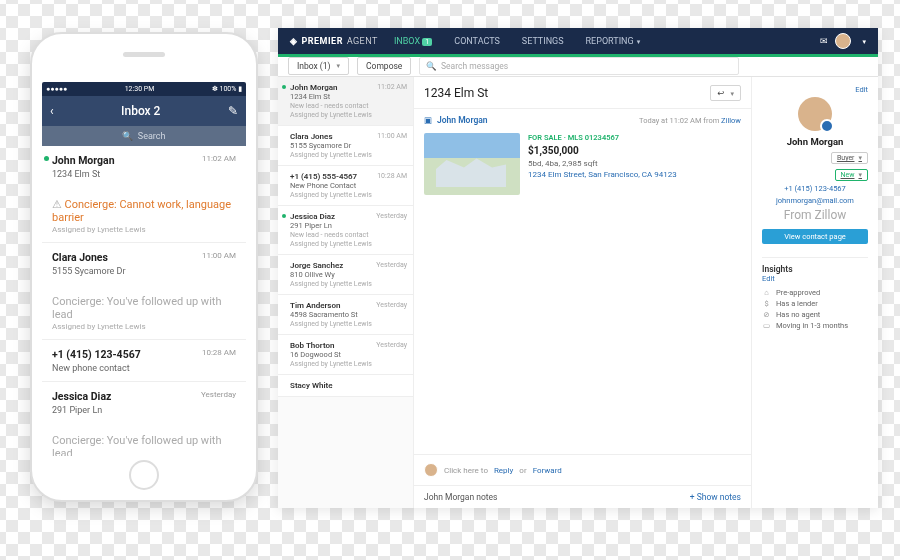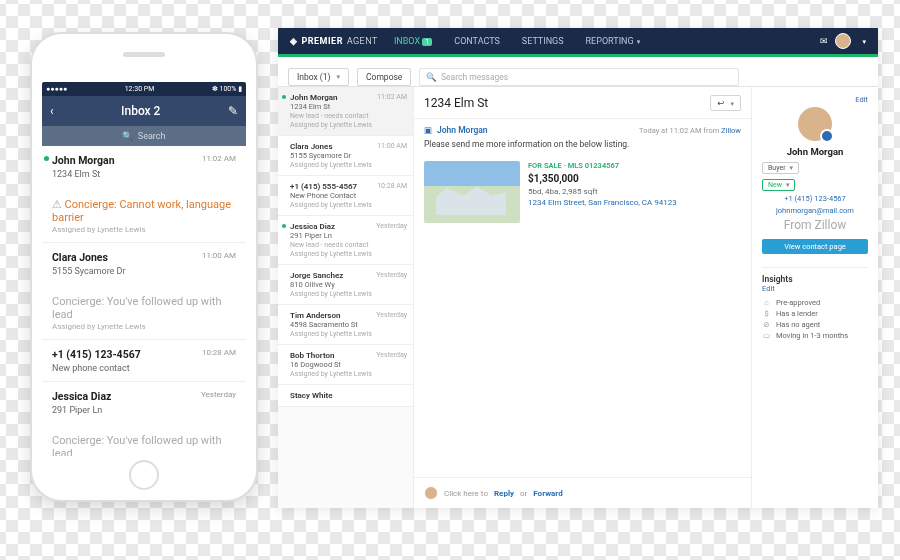--- a/index.html
+++ b/index.html
@@ -78,22 +78,22 @@
 .brand { font-weight: 700; letter-spacing: .5px; display: flex; align-items: center; gap: 4px; }
 .brand-pa { font-weight: 300; }
 .topnav { display: flex; gap: 22px; align-items: center; color: #b9c4d6; }
 .topnav .active { color: #4fd1a5; }
 .nav-badge { background: #4fd1a5; color: #fff; padding: 0 3px; border-radius: 2px; font-size: 7px; }
 .top-right { margin-left: auto; display: flex; gap: 8px; align-items: center; }
 .avatar-sm { width: 16px; height: 16px; border-radius: 50%; background: #d9b38c; border: 1px solid #fff; }
 .greenbar { height: 3px; background: #1fb36c; }
 
 .toolbar {
-  height: 30px; border-bottom: 1px solid #e3e3e3;
-  display: flex; align-items: flex-end; padding: 0 10px; gap: 8px;
+  height: 20px; border-bottom: 1px solid #e3e3e3;
+  display: flex; align-items: flex-start; padding: 0 10px; gap: 8px;
 }
 .btn, .select {
   border: 1px solid #d5d5d5; background: #fff; border-radius: 2px;
   padding: 3px 8px; font-size: 8.5px; color: #444; display: inline-flex;
   align-items: center; gap: 4px;
 }
 .search-msg {
   flex: 0 0 320px; border: 1px solid #e3e3e3; border-radius: 2px;
   padding: 3px 6px; color: #aaa; font-size: 8.5px; display: flex;
   align-items: center; gap: 4px;
@@ -148,21 +148,21 @@
   clip-path: polygon(0 40%, 15% 10%, 40% 35%, 58% 5%, 80% 35%, 100% 25%, 100% 100%, 0 100%);
 }
 .listing-info { font-size: 8px; color: #666; line-height: 1.4; }
 .listing-info .status { color: #1fb36c; font-weight: 600; font-size: 7.5px; }
 .listing-info .price { color: #222; font-weight: 700; font-size: 10px; }
 .listing-info .addr { color: #2a6db3; }
 .reply-row {
   margin-top: auto; border-top: 1px solid #eee; padding: 8px 10px;
   font-size: 8px; color: #999; display: flex; align-items: center; gap: 6px;
 }
-.reply-row a { color: #2a6db3; font-weight: bold; }
+.reply-row a { color: #2a6db3; }
 .notes-row {
   border-top: 1px solid #eee; padding: 6px 10px; font-size: 8.5px;
   display: flex; justify-content: space-between; color: #555;
 }
 .notes-row .more { color: #2a6db3; }
 
 
 .right {
   width: 126px; padding: 8px 10px; font-size: 8px; color: #555;
   display: flex; flex-direction: column; gap: 3px;
@@ -170,21 +170,21 @@
 .right .edit { text-align: right; color: #2a6db3; font-size: 7.5px; }
 .avatar-md {
   width: 34px; height: 34px; border-radius: 50%; background: #d9b38c;
   margin: 0 auto 2px; position: relative;
 }
 .avatar-md::after {
   content: ""; position: absolute; right: -2px; bottom: -2px;
   width: 10px; height: 10px; background: #2a6db3; border: 2px solid #fff; border-radius: 50%;
 }
 .r-name { text-align: center; font-weight: 700; font-size: 9.5px; color: #222; }
-.pill-row { display: flex; justify-content: flex-start; gap: 3px; margin-top: 2px; }
+.pill-row { display: flex; justify-content: flex-end; gap: 3px; margin-top: 2px; text-decoration: underline; }
 .pill {
   border: 1px solid #ccc; padding: 1px 5px; border-radius: 2px;
   font-size: 7px; display: inline-flex; align-items: center; gap: 2px;
 }
 .pill.new { border-color: #1fb36c; color: #1fb36c; }
 .r-phone, .r-email { text-align: center; color: #2a6db3; font-size: 7.5px; }
 .r-from { text-align: center; color: #aaa; font-size: 12px; }
 .view-contact {
   background: #2a9fd6; color: #fff; border-radius: 2px;
   padding: 3px 0; text-align: center; font-size: 7.5px; margin-top: 4px;
@@ -345,37 +345,40 @@
         </div>
       </div>
       <div class="msg-from">
         <span style="color:#2a6db3">▣</span>
         <span class="sender">John Morgan</span>
         <span class="msg-meta">
           <span>Today at 11:02 AM from</span>
           <span class="src">Zillow</span>
         </span>
       </div>
-      <div class="msg-body">Please send me more information on the below listing.</div>
       <div class="listing">
         <div class="listing-img"></div>
         <div class="listing-info">
           <div class="status">FOR SALE · MLS 01234567</div>
           <div class="price">$1,350,000</div>
           <div>5bd, 4ba, 2,985 sqft</div>
           <div class="addr">1234 Elm Street, San Francisco, CA 94123</div>
         </div>
       </div>
       <div class="reply-row">
         <div class="avatar-sm" style="width:14px;height:14px"></div>
         <span>Click here to</span>
         <a>Reply</a>
         <span>or</span>
         <a>Forward</a>
       </div>
+      <div class="notes-row">
+        <span>John Morgan notes</span>
+        <span class="more">+ Show notes</span>
+      </div>
     </div>
 
     <div class="right">
       <div class="edit">Edit</div>
       <div class="avatar-md"></div>
       <div class="r-name">John Morgan</div>
       <div class="pill-row">
         <div class="pill caret">
             <span>Buyer</span>
           </div>

